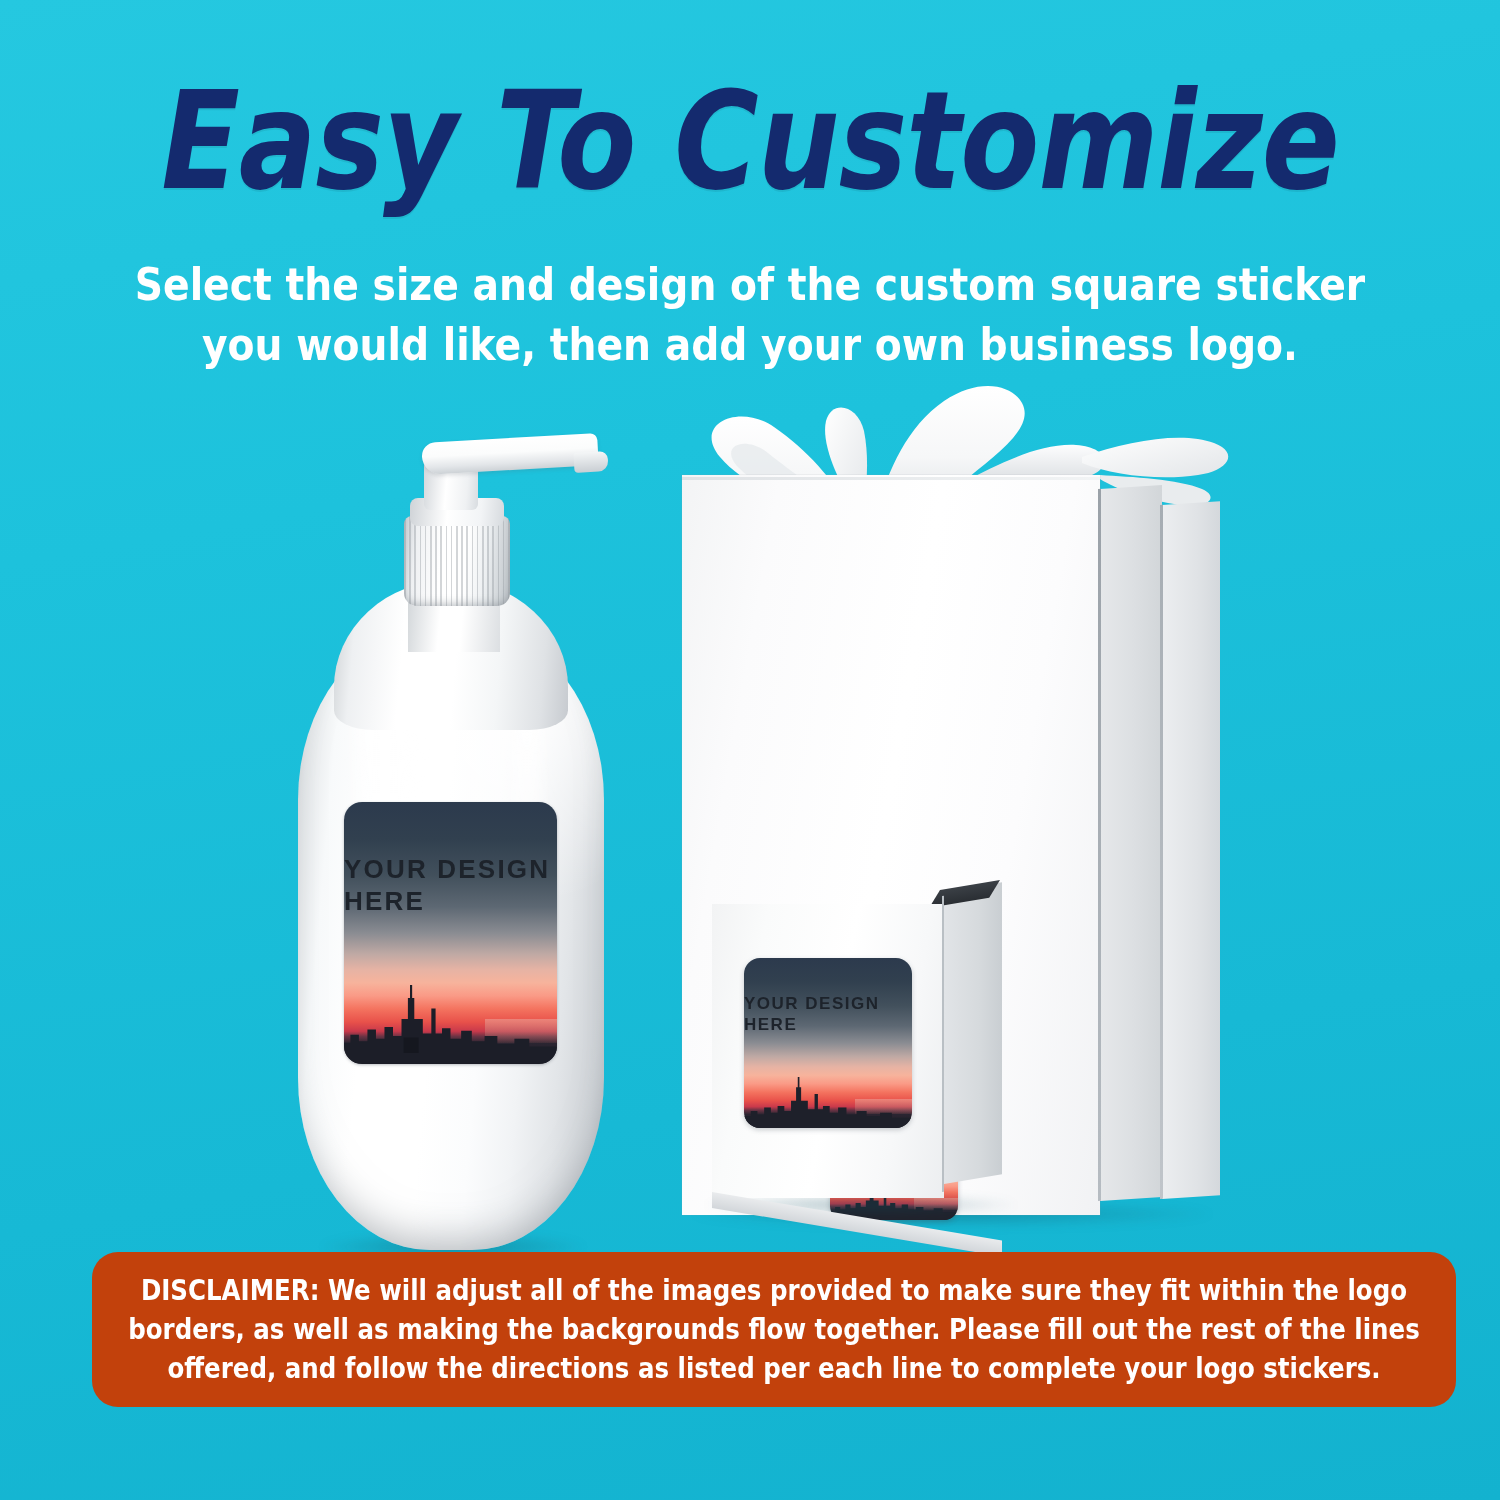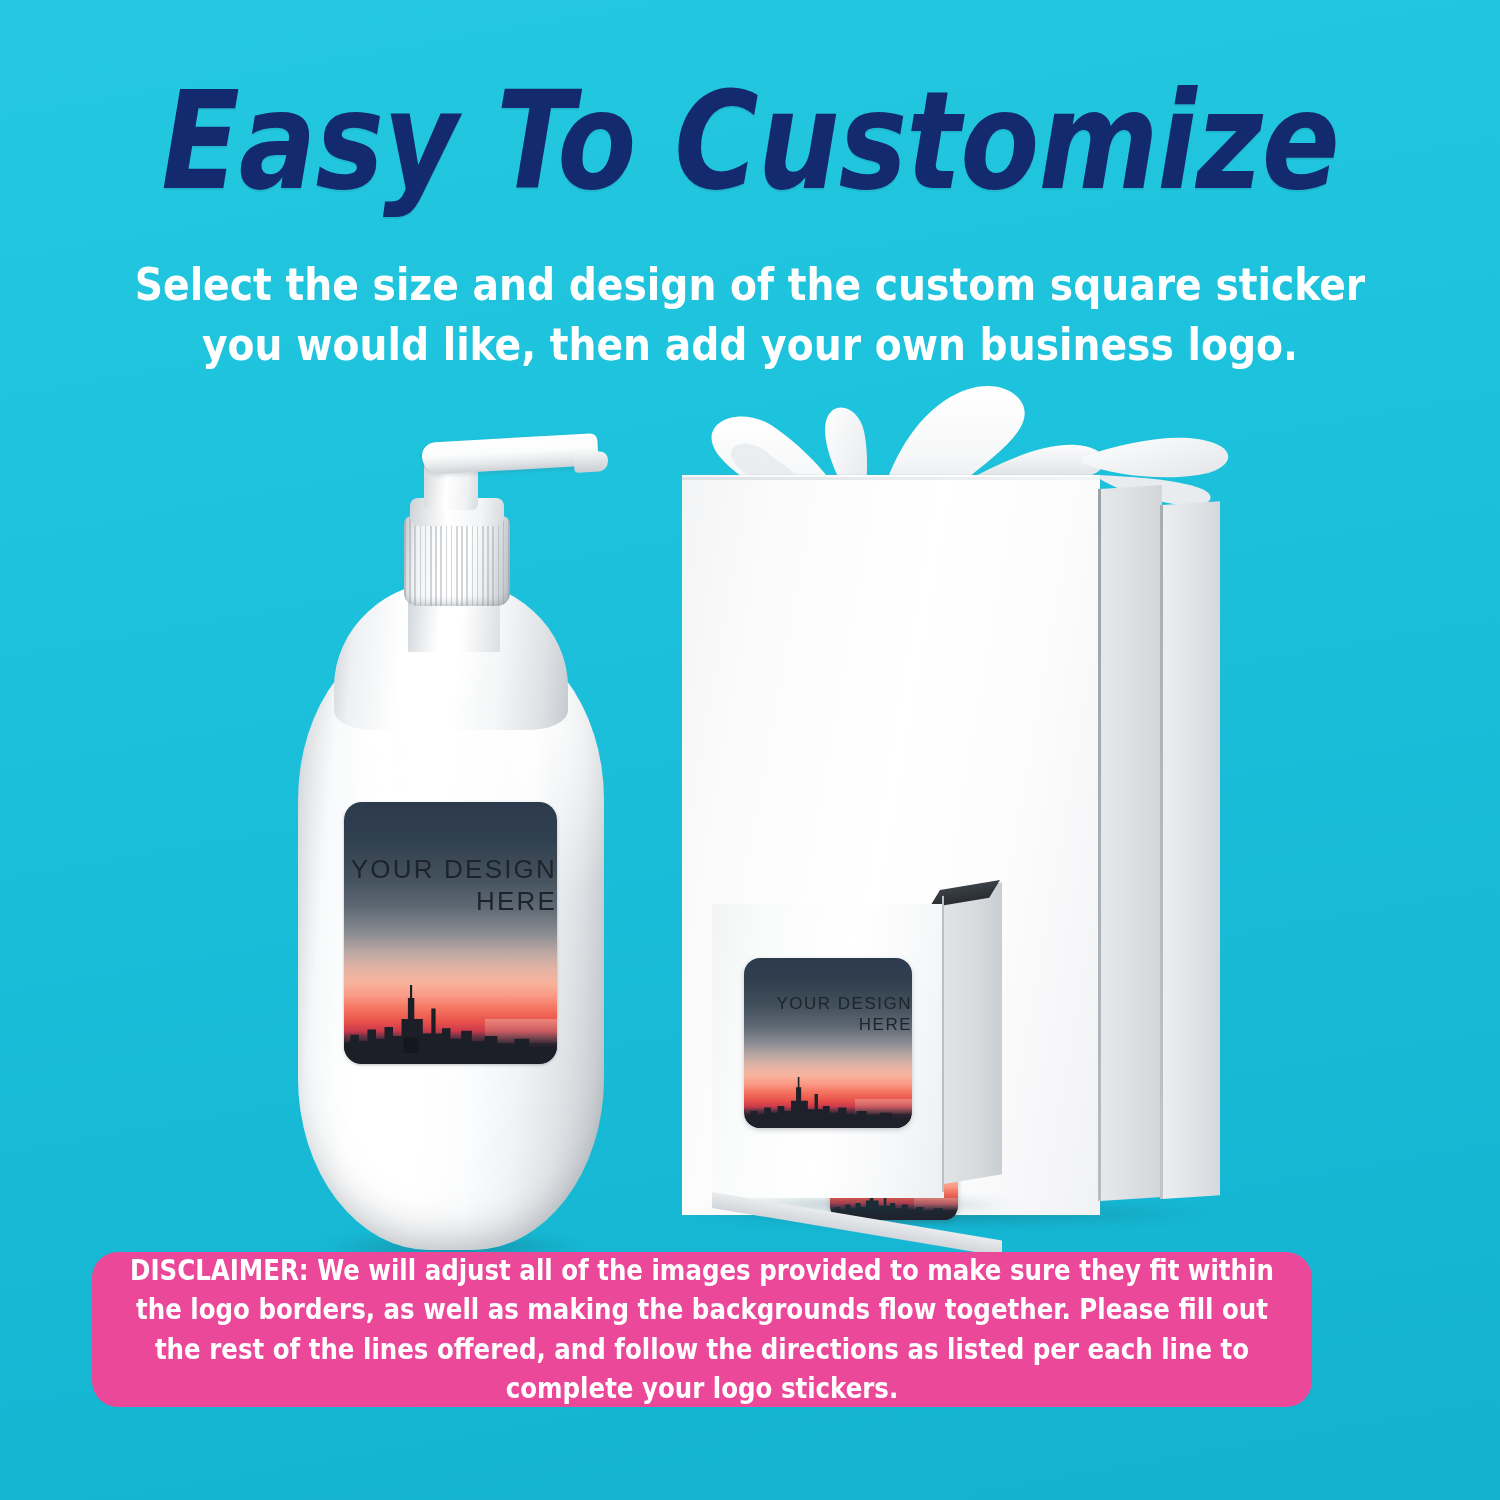--- a/index.html
+++ b/index.html
@@ -38,22 +38,22 @@
   
   .sticker{ position:relative; overflow:hidden;
     background:linear-gradient(180deg,
       #2c3a4d 0%, #31404f 14%, #42505c 28%, #5d6873 40%,
       #8a8c92 50%, #bfa9a4 58%, #e6b3a4 64%, #f7b39c 69%,
       #fa9a86 74%, #f4735f 79%, #e8514a 84%, #c9394b 87.5%,
       #6b3344 89.5%, #2b2531 92%, #1b1b25 100%);
   }
   .sticker .design-text{
     position:absolute; left:0; right:0;
-    text-align:right; color:#1d232b;
-    font-family:"Liberation Sans",sans-serif; font-weight:400;
+    text-align:left; color:#1d232b;
+    font-family:"Liberation Sans",sans-serif; font-weight:700;
     line-height:1.22;
   }
   
   .skyline{ position:absolute; left:0; bottom:0; width:100%; height:30%; }
   .skyline svg{ width:100%; height:100%; display:block; }
   .water{ position:absolute; right:0; bottom:8%; width:34%; height:9%;
      background:linear-gradient(180deg,rgba(235,150,140,.70),rgba(120,70,75,.25));}
 
   
   .bottle{ position:absolute; left:298px; top:40px; width:306px; height:830px; }
@@ -221,22 +221,22 @@
   }
   .sb-sticker{
     position:absolute; left:32px; top:66px; width:168px; height:170px;
     border-radius:16px;
     box-shadow:0 2px 5px rgba(70,80,90,.28);
   }
   .sb-sticker .design-text{ top:36px; font-size:17px; letter-spacing:1.5px; }
 
   
   .disclaimer{
-    position:absolute; left:92px; top:1252px; width:1220px; height:155px;
-    background:#ec4899;
+    position:absolute; left:92px; top:1252px; width:1364px; height:155px;
+    background:#c2410c;
     border-radius:26px;
     display:flex; align-items:center; justify-content:center;
   }
   .disclaimer p{
     text-align:center; color:#ffffff;
     font-family:"DejaVu Sans Condensed","Liberation Sans Narrow","Liberation Sans",sans-serif;
     font-size:27.5px; font-weight:bold; line-height:1.42;
     transform:scaleX(.99);
     padding:0 26px;
   }

